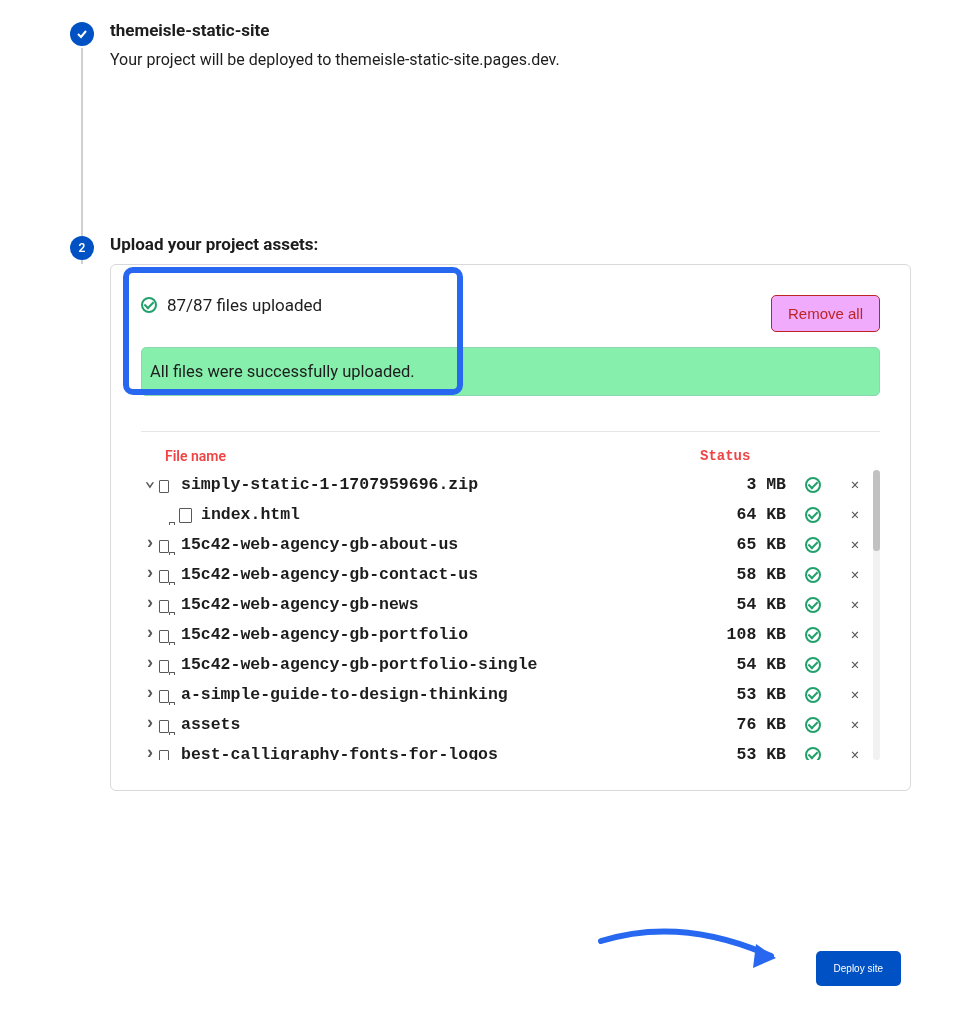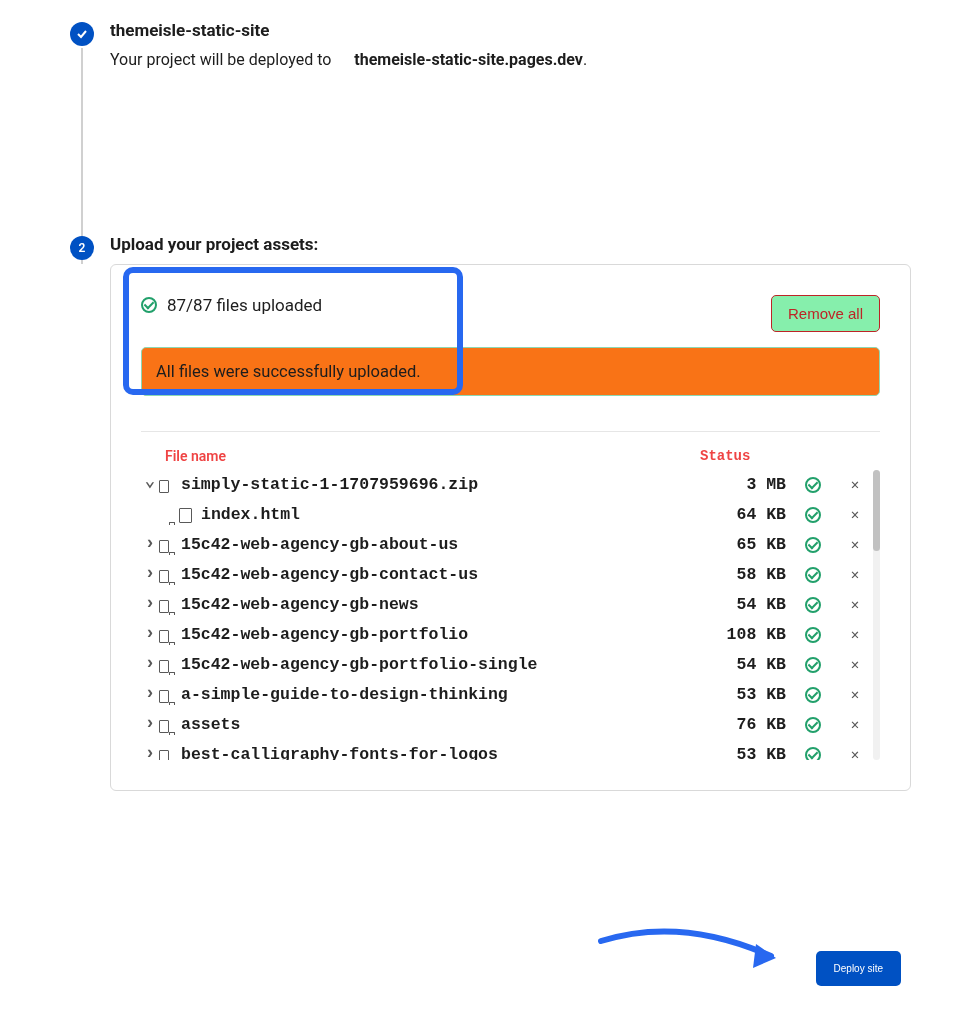--- a/index.html
+++ b/index.html
@@ -52,22 +52,21 @@
       font-size: 17px;
       font-weight: 700;
       margin-bottom: 10px;
     }
     .step-desc {
       font-size: 16px;
       color: #1d1d1d;
       margin-bottom: 165px;
     }
     .step-desc strong {
-      font-weight: 700;
-      margin-left: 19px;
+      font-weight: 400;
     }
     .upload-panel {
       border: 1px solid #d9d9d9;
       border-radius: 6px;
       padding: 30px;
       margin-top: 4px;
     }
     .upload-header {
       display: flex;
       justify-content: space-between;
@@ -105,31 +104,31 @@
       content: "";
       width: 4px;
       height: 7px;
       border-right: 2px solid #22a06b;
       border-bottom: 2px solid #22a06b;
       transform: rotate(45deg) translate(-1px, -1px);
     }
     .remove-btn {
       border: 1px solid #bd2426;
       color: #bd2426;
-      background: #86efac;
+      background: #f0abfc;
       border-radius: 5px;
       padding: 9px 16px;
       font-size: 15px;
       cursor: pointer;
     }
     .success-banner {
-      background: #f97316;
+      background: #86efac;
       border: 1px solid #8cd7b2;
       border-radius: 5px;
-      padding: 14px 14px;
+      padding: 14px 8px;
       font-size: 16.5px;
       margin-bottom: 35px;
     }
     .file-table {
       border-top: 1px solid #e6e6e6;
       padding-top: 10px;
       position: relative;
     }
     .table-header {
       display: flex;

